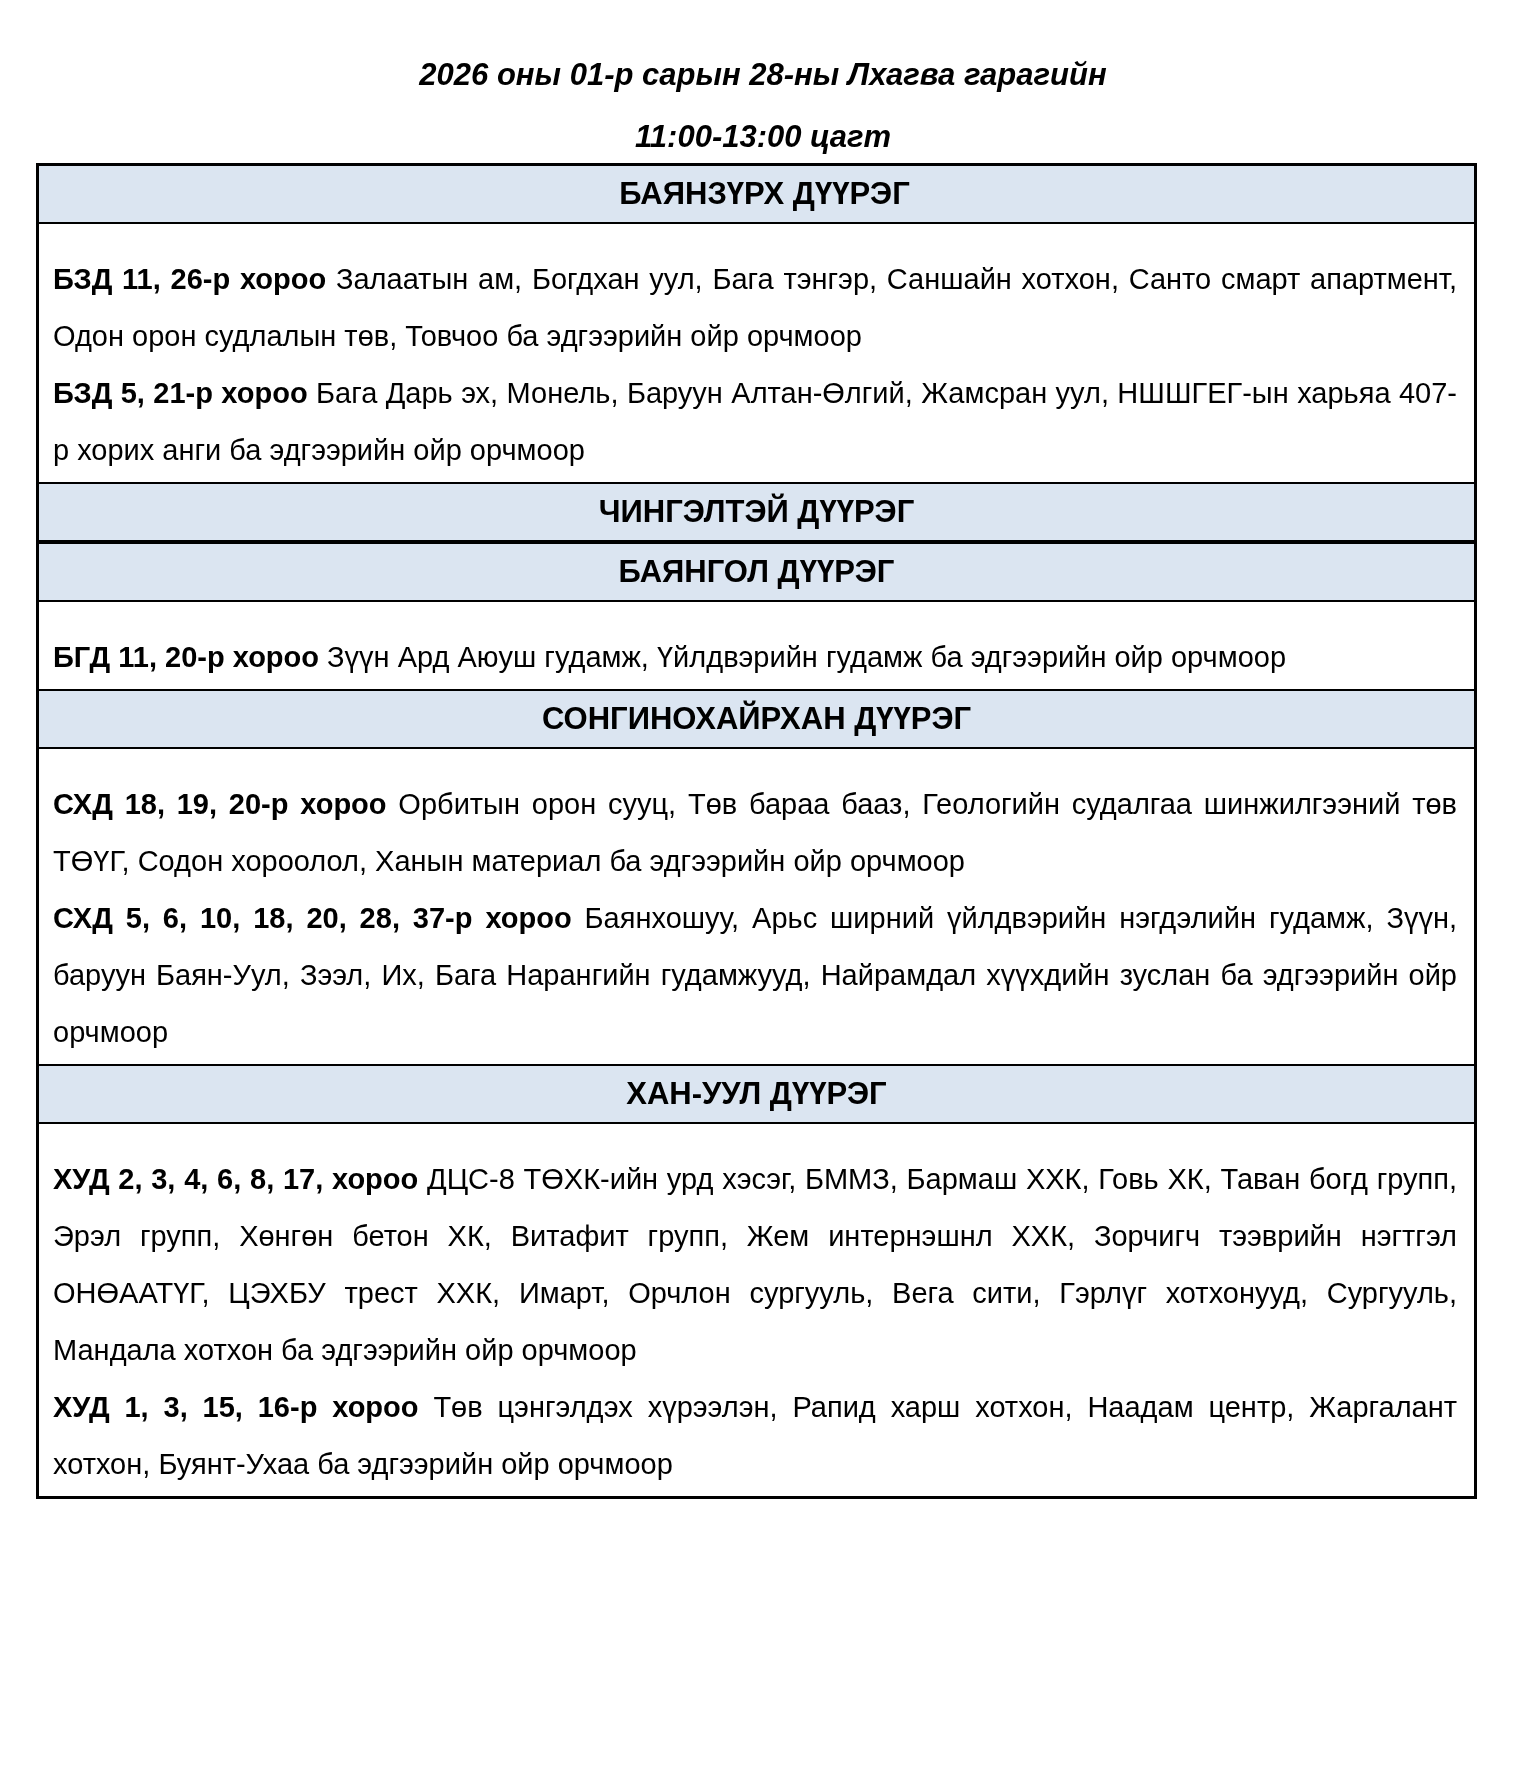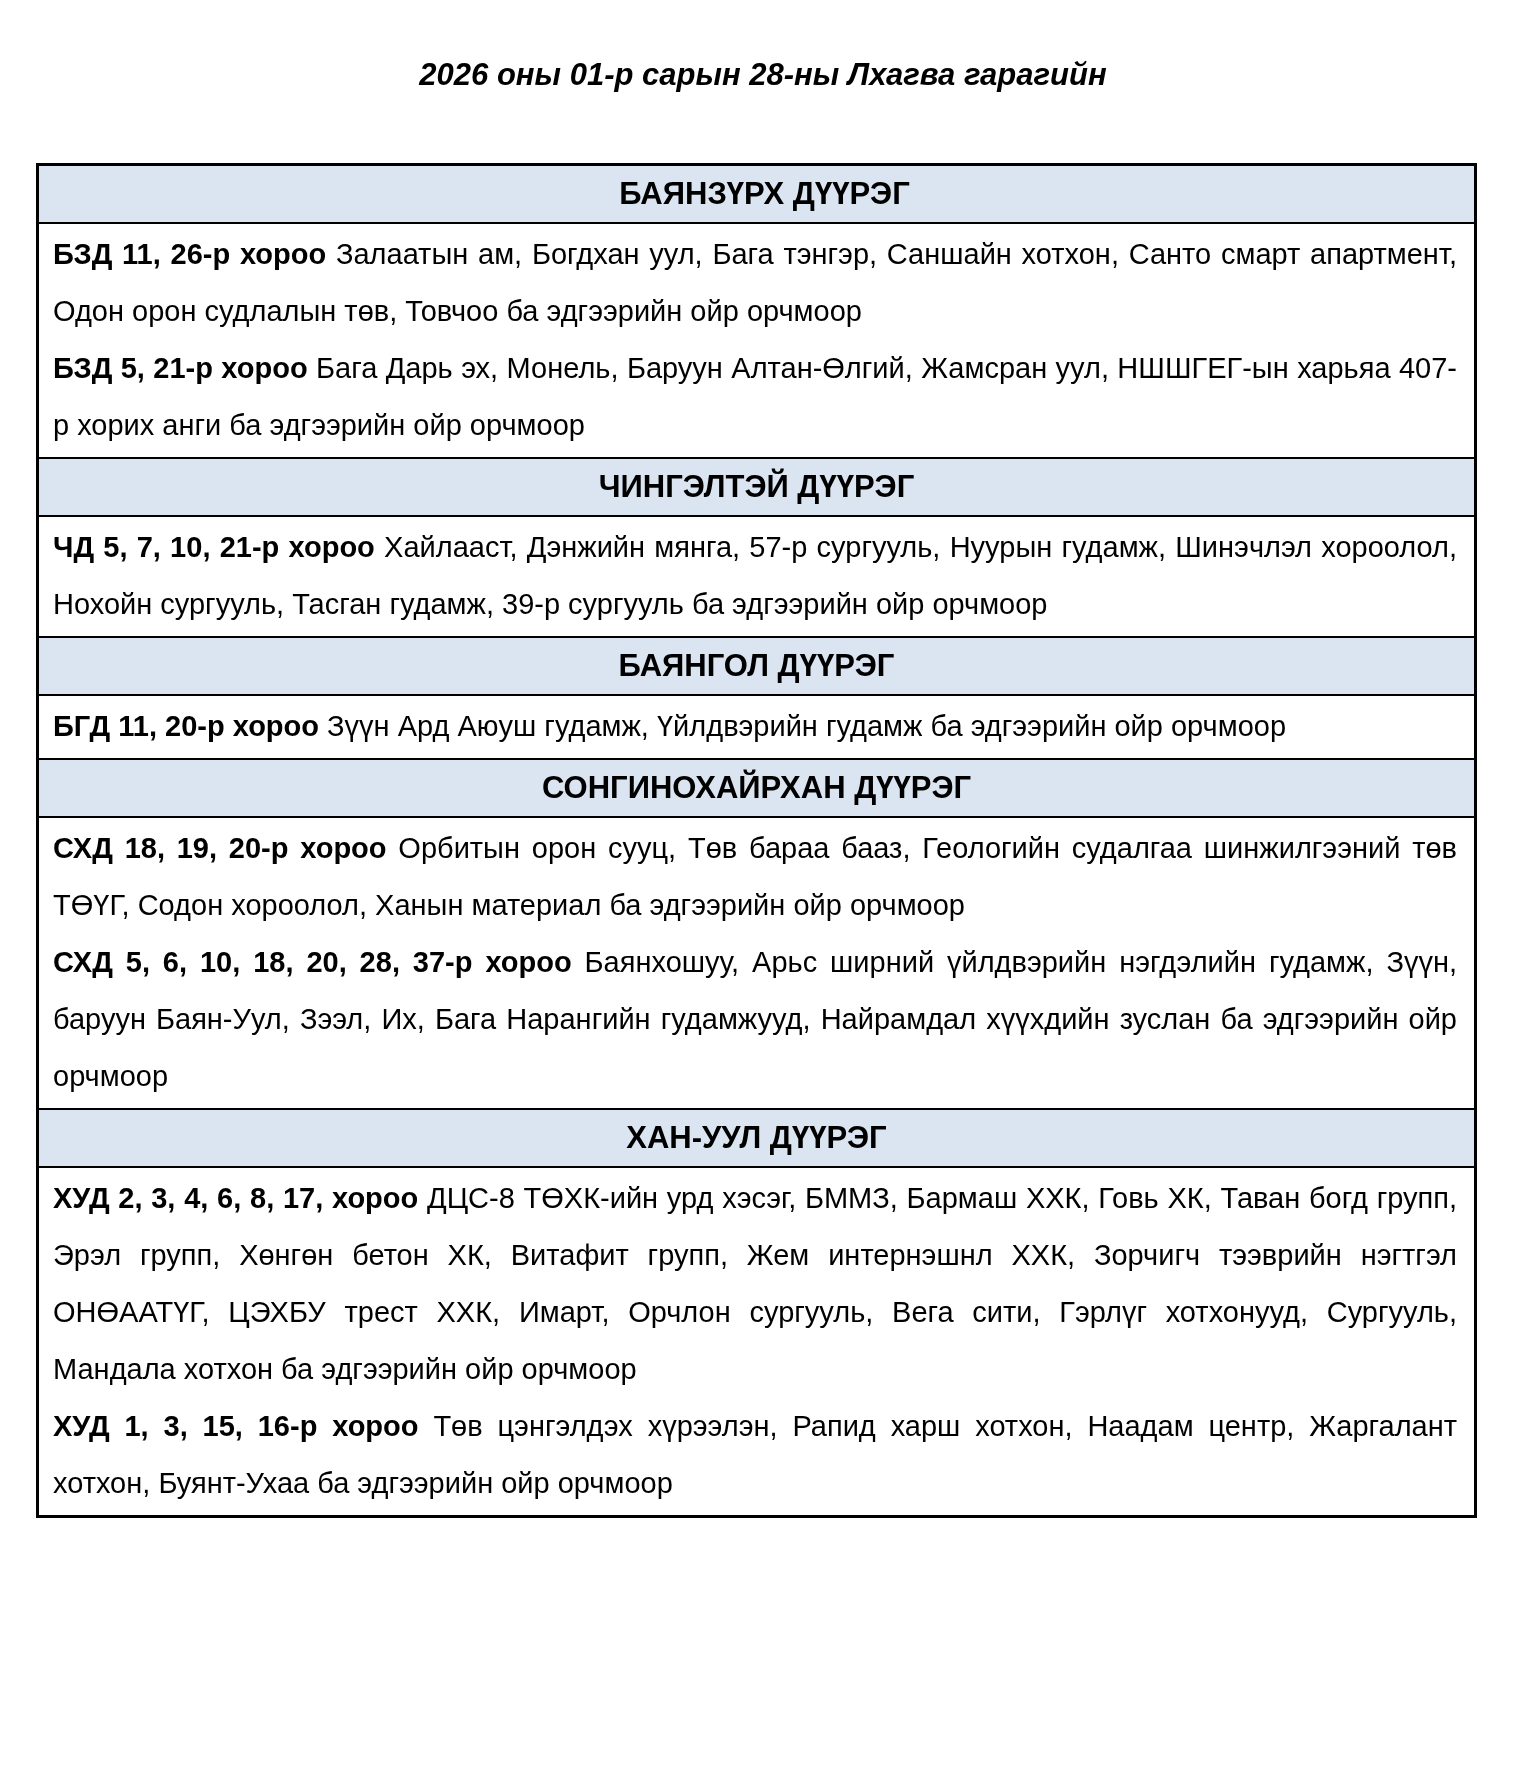--- a/index.html
+++ b/index.html
@@ -45,52 +45,51 @@
   }
   .section:first-child .district-header {
     border-top: none;
     padding-left: 24px;
   }
   .district-body {
     padding: 2px 17px 3px 14px;
     font-size: 29px;
     line-height: 57px;
     text-align: justify;
+    margin-top: 25px;
   }
   .district-body p {
     margin: 0;
   }
   .khoroo-label {
     font-weight: bold;
   }
 </style>
 </head>
 <body>
 
 <div class="page">
 
   <div class="doc-title">
     <div>2026 оны 01-р сарын 28-ны Лхагва гарагийн</div>
+    <div>11:00-13:00 цагт</div>
   </div>
 
   <div class="outage-table">
 
     <div class="section">
       <div class="district-header">БАЯНЗҮРХ ДҮҮРЭГ</div>
       <div class="district-body">
         <p><b class="khoroo-label">БЗД 11, 26-р хороо</b> <span>Залаатын ам, Богдхан уул, Бага тэнгэр, Саншайн хотхон, Санто смарт апартмент, Одон орон судлалын төв, Товчоо ба эдгээрийн ойр орчмоор</span></p>
         <p><b class="khoroo-label">БЗД 5, 21-р хороо</b> <span>Бага Дарь эх, Монель, Баруун Алтан-Өлгий, Жамсран уул, НШШГЕГ-ын харьяа 407-р хорих анги ба эдгээрийн ойр орчмоор</span></p>
       </div>
     </div>
 
     <div class="section">
       <div class="district-header">ЧИНГЭЛТЭЙ ДҮҮРЭГ</div>
-      <div class="district-body">
-        <p><b class="khoroo-label">ЧД 5, 7, 10, 21-р хороо</b> <span>Хайлааст, Дэнжийн мянга, 57-р сургууль, Нуурын гудамж, Шинэчлэл хороолол, Нохойн сургууль, Тасган гудамж, 39-р сургууль ба эдгээрийн ойр орчмоор</span></p>
-      </div>
     </div>
 
     <div class="section">
     </div>
 
     <div class="section">
       <div class="district-header">БАЯНГОЛ ДҮҮРЭГ</div>
       <div class="district-body">
         <p><b class="khoroo-label">БГД 11, 20-р хороо</b> <span>Зүүн Ард Аюуш гудамж, Үйлдвэрийн гудамж ба эдгээрийн ойр орчмоор</span></p>
       </div>

